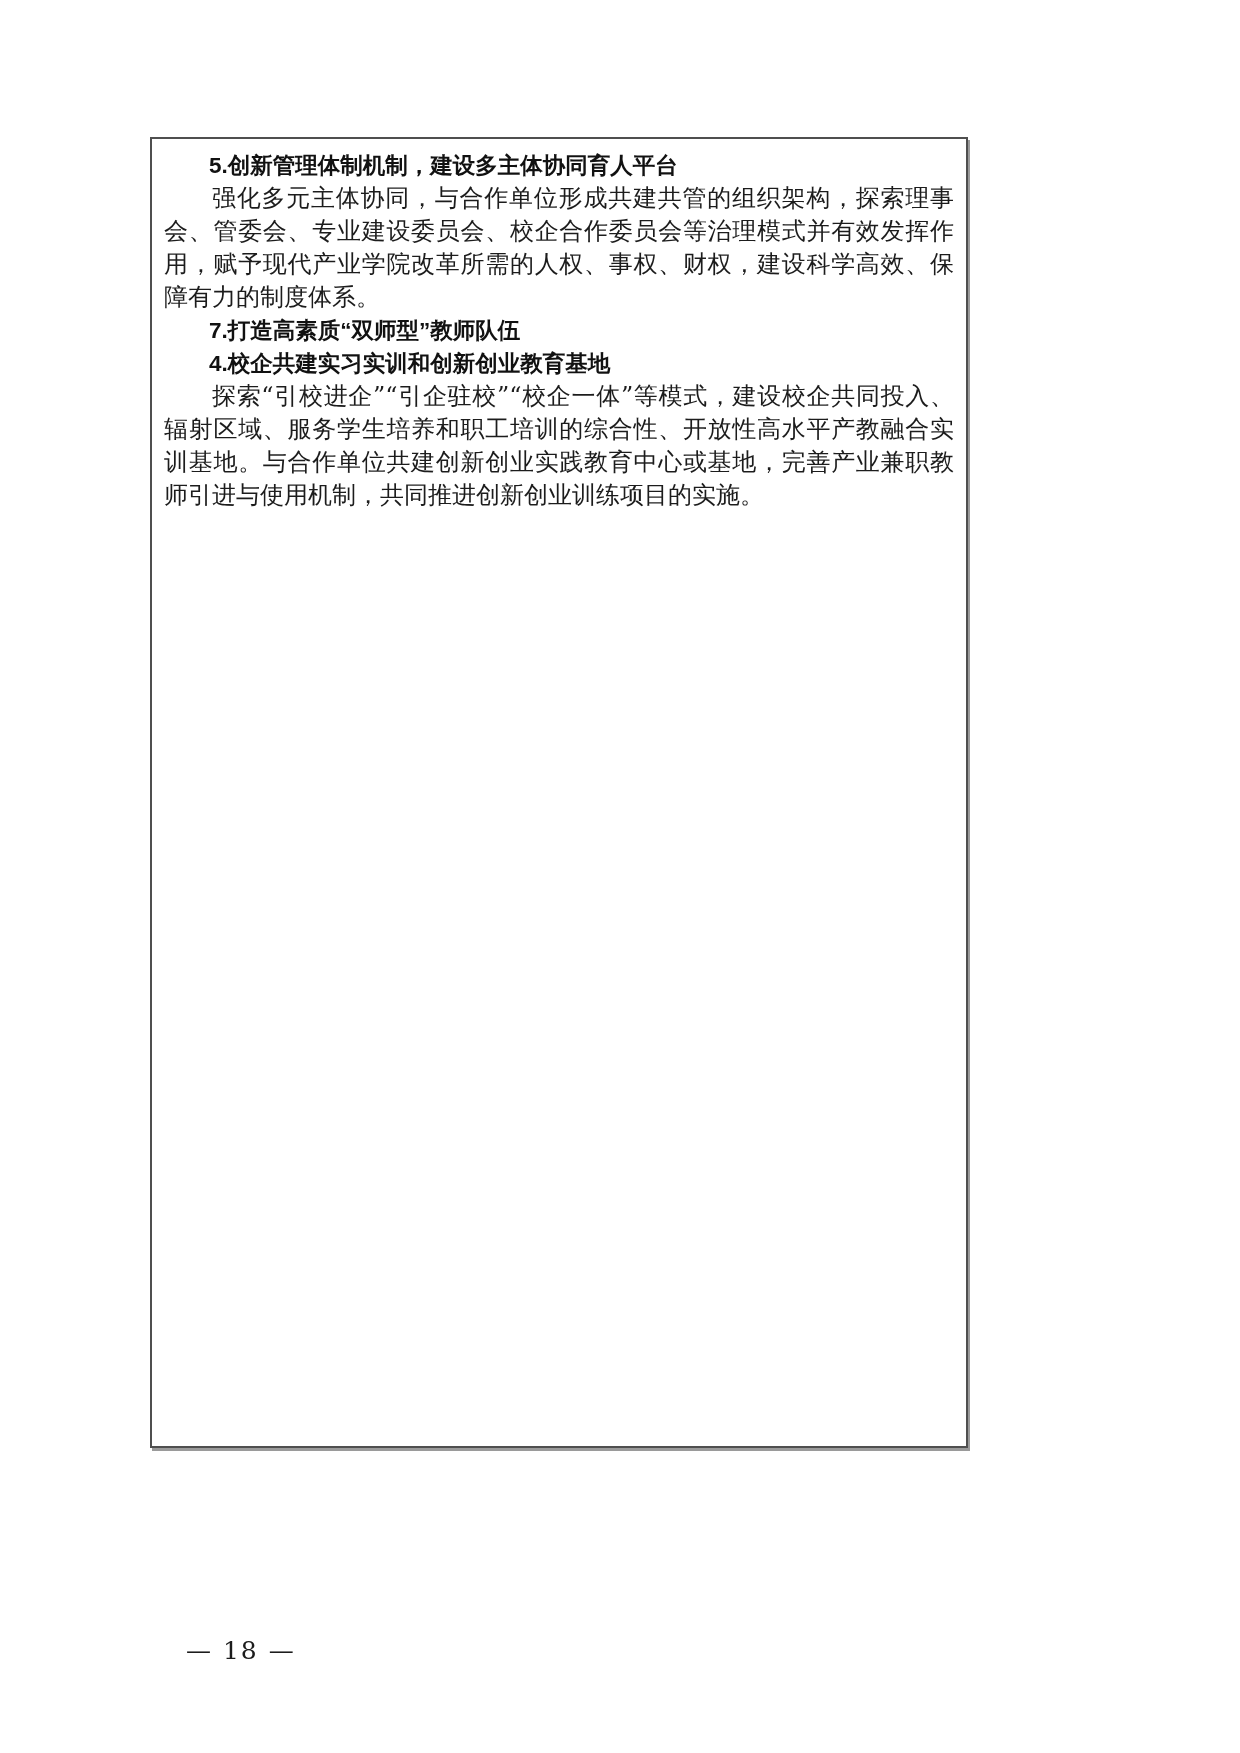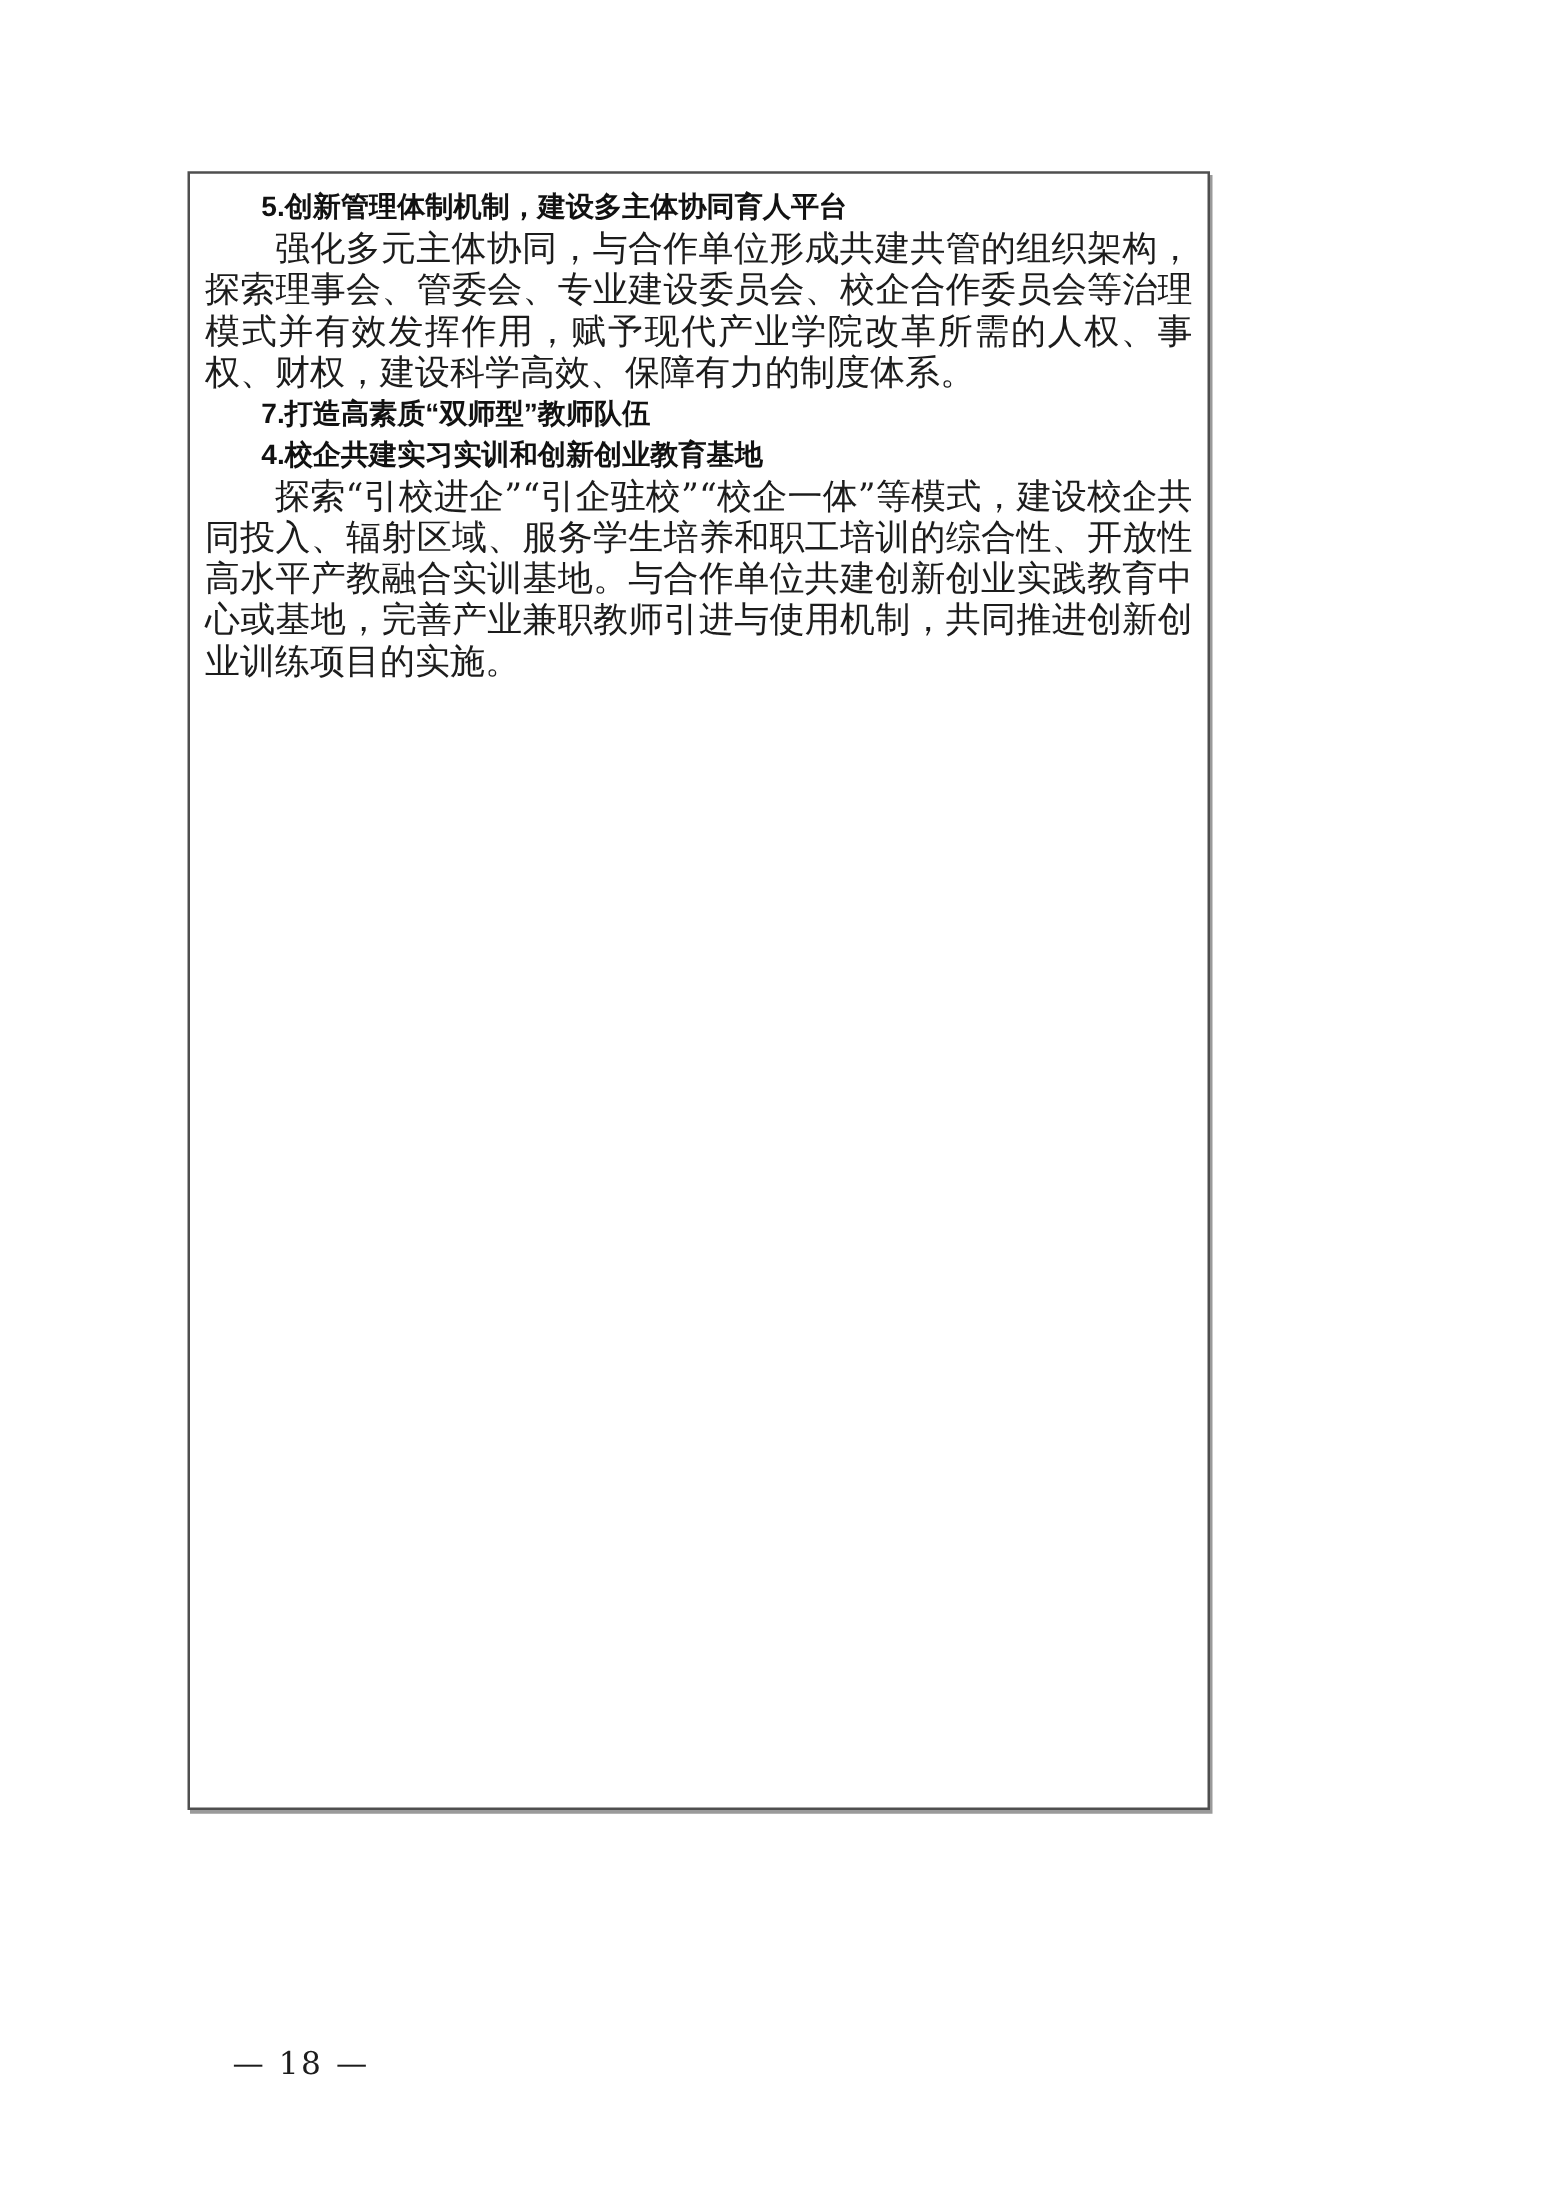--- a/index.html
+++ b/index.html
@@ -40,21 +40,21 @@
   .sub-heading {
     font-family: "Liberation Sans", sans-serif;
     font-weight: bold;
     font-size: 22.5px;
     line-height: 33px;
     text-indent: 2em;
     margin: 0;
     color: #111111;
   }
   .body-para {
-    font-size: 28px;
+    font-size: 24px;
     line-height: 33px;
     text-indent: 2em;
     text-align: justify;
     margin: 0;
     color: #1c1c1c;
   }
   .page-number {
     position: absolute;
     left: 186px;
     top: 1636px;

